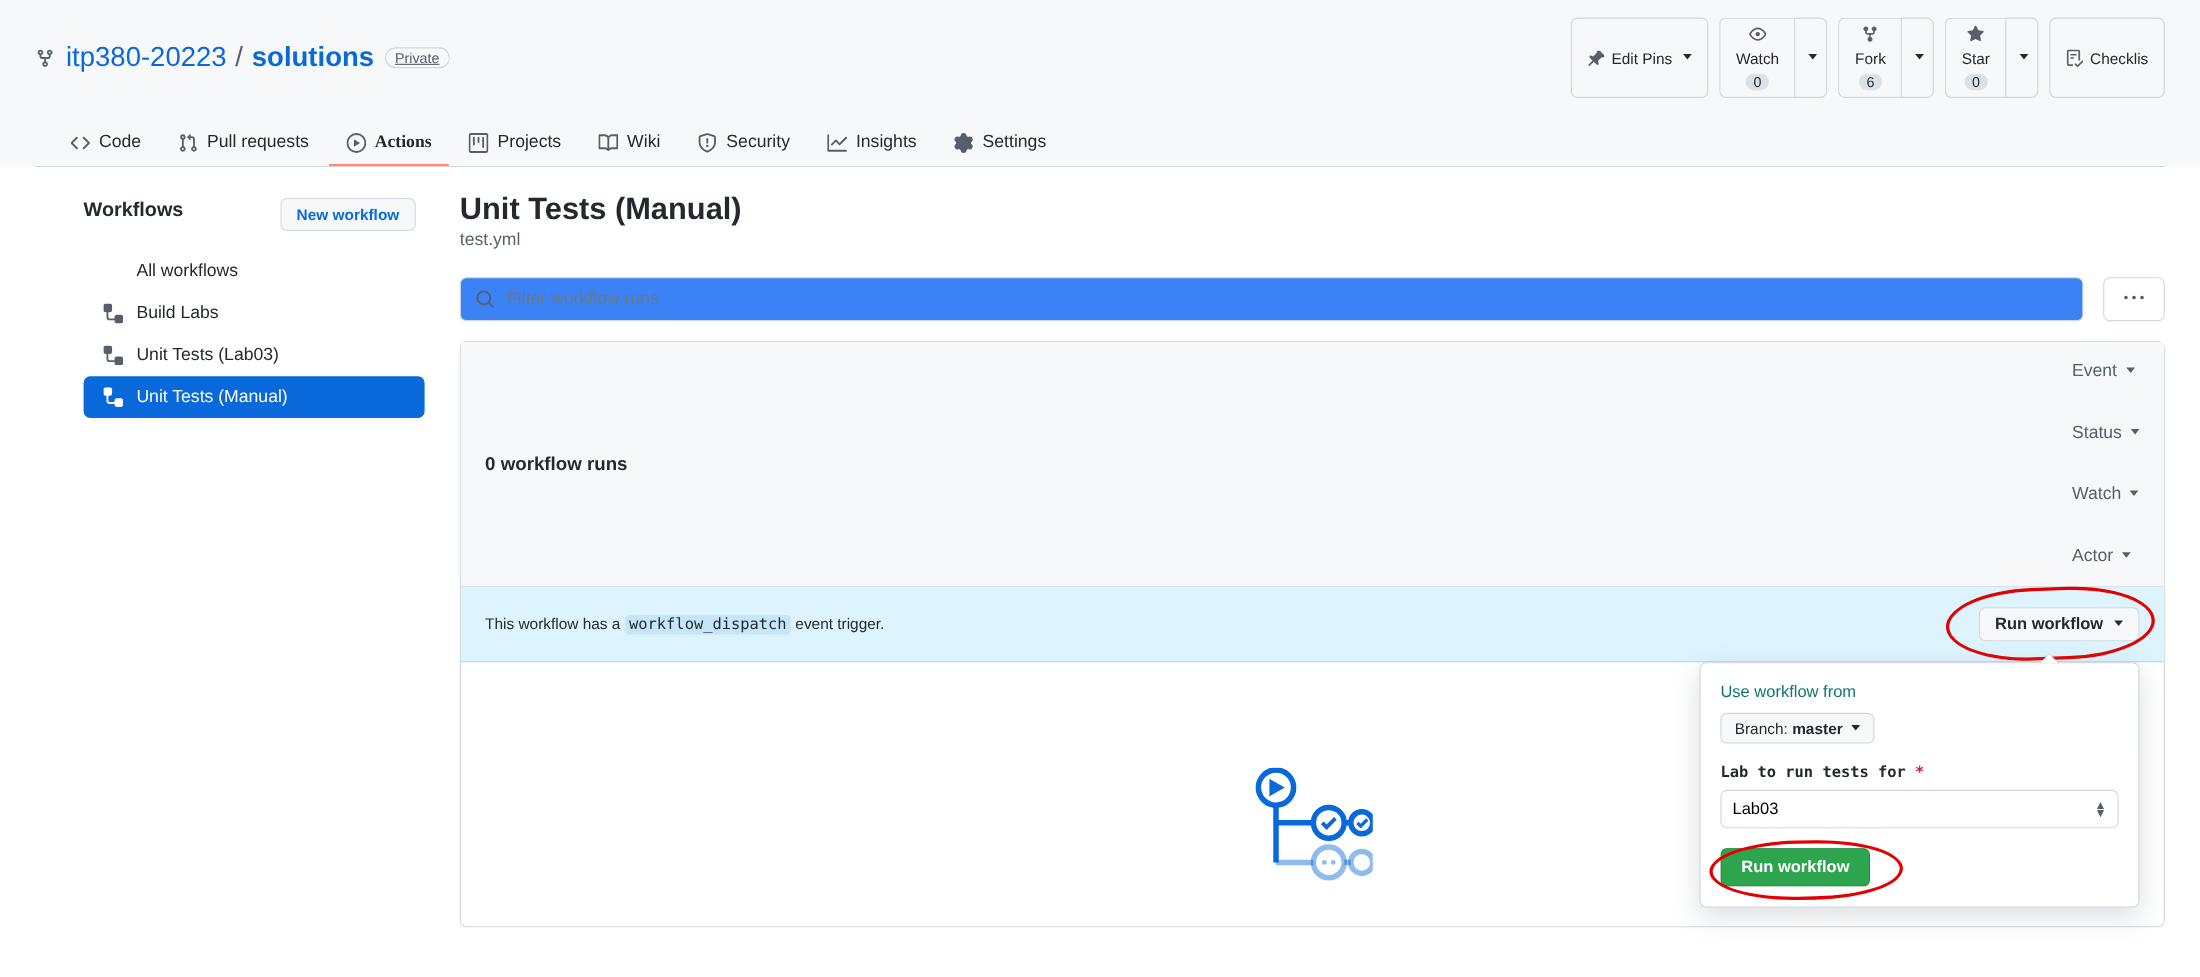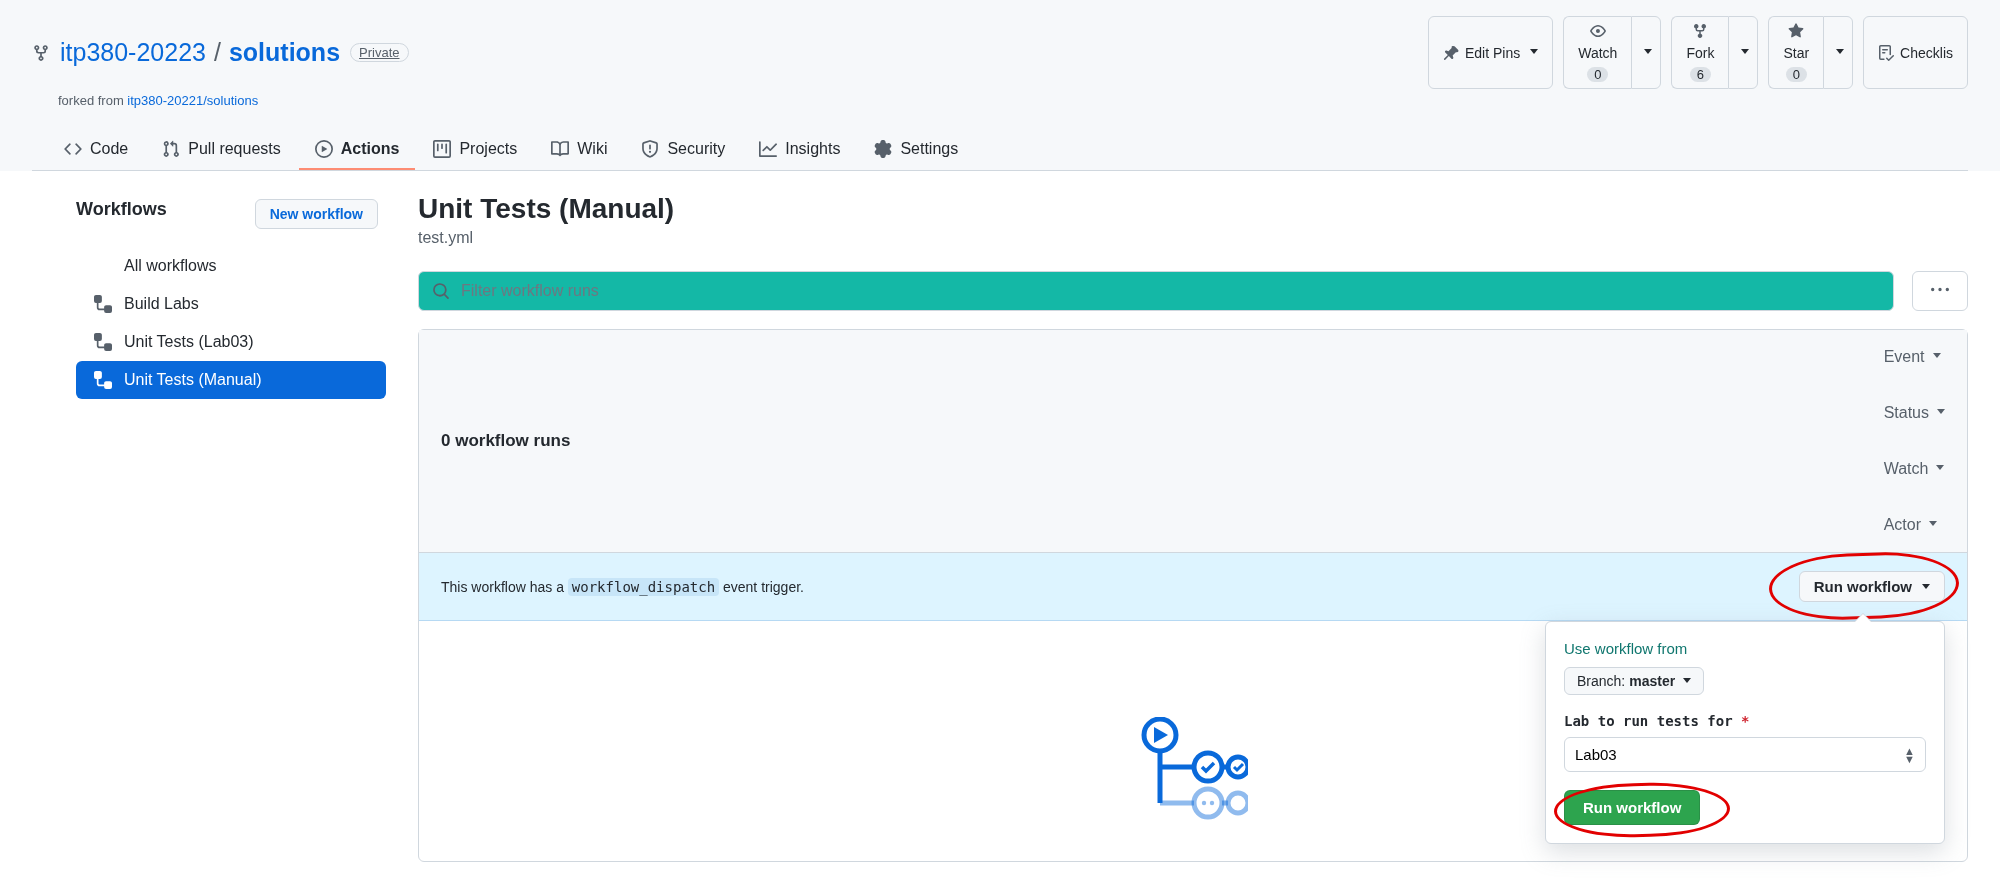--- a/index.html
+++ b/index.html
@@ -38,21 +38,21 @@
   .forked-from a { color: #0969da; text-decoration: none; }
   .repo-nav {
     display: flex; gap: 2px; border-bottom: 1px solid #d0d7de;
     margin-top: 22px; padding: 0 16px;
   }
   .repo-nav a {
     display: inline-flex; align-items: center; gap: 8px;
     padding: 10px 16px; font-size: 16px; color: #24292f;
     text-decoration: none; border-bottom: 2px solid transparent;
   }
-  .repo-nav a.active { font-weight: 600; border-bottom-color: #fd8c73; }
+  .repo-nav a.active { font-weight: 600; border-bottom-color: #fd8c73; font-family: Liberation Serif, serif; }
   .octicon { width: 18px; height: 18px; fill: currentColor; color: #57606a; display:inline-block; flex-shrink:0; }
   .octicon.small{width:16px;height:16px;}
   .layout { display:flex; background:#fff; min-height: 740px; }
   .sidebar { width: 390px; padding: 28px 0 0 76px; }
   .sidebar-head { display:flex; padding-right:12px; margin-bottom:18px;}
   .sidebar-head h2 { font-size: 18px; font-weight:600; }
   .btn-new-workflow {
     margin-left:auto; border:1px solid #d0d7de; border-radius:6px;
     background:#f6f8fa; color:#0969da; font-weight:600; font-size:14px;
     padding:6px 14px; cursor:pointer;
@@ -66,21 +66,21 @@
   .wf-list li a.selected { background:#0969da; color:#fff; }
   .wf-list li a.selected .octicon { color:#fff; }
   .main { flex:1; padding: 22px 32px 0 28px; position:relative; }
   .main h1 { font-size: 28px; font-weight:600; }
   .wf-file { color:#57606a; font-size:16px; margin-top:4px; }
   .filter-row { display:flex; gap:18px; margin-top:24px; align-items:stretch; }
   .filter-input-wrap { flex:1; position:relative; }
   .filter-input {
     width:100%; border:1px solid #d0d7de; border-radius:6px;
     padding:10px 14px 10px 42px; font-size:16px; color:#24292f;
-    background:#14b8a6;
+    background:#3b82f6;
   }
   .filter-input::placeholder { color:#6e7781; }
   .filter-input-wrap .octicon { position:absolute; left:14px; top:50%; transform:translateY(-50%); }
   .kebab-btn { border:1px solid #d0d7de; border-radius:6px; background:#fff; padding:0 18px; cursor:pointer;}
   .runs-box { border:1px solid #d0d7de; border-radius:6px; margin-top:18px; overflow:visible; position:relative;}
   .runs-head {
     display:flex; align-items:center; background:#f6f8fa;
     border-bottom:1px solid #d0d7de; padding:18px 22px;
   }
   .runs-count { font-weight:600; font-size:17px;}
@@ -210,23 +210,20 @@
             <span class="caret-down"></span>
           </button>
       </span>
       <button class="btn">
         <svg class="octicon small" viewBox="0 0 16 16">
             <path d="M2.5 1.75v11.5c0 .138.112.25.25.25h3.17a.75.75 0 0 1 0 1.5H2.75A1.75 1.75 0 0 1 1 13.25V1.75C1 .784 1.784 0 2.75 0h8.5C12.216 0 13 .784 13 1.75v7.736a.75.75 0 0 1-1.5 0V1.75a.25.25 0 0 0-.25-.25h-8.5a.25.25 0 0 0-.25.25Zm13.274 9.537-4.557 4.45a.75.75 0 0 1-1.055-.008l-1.943-1.95a.75.75 0 0 1 1.062-1.058l1.419 1.425 4.026-3.932a.75.75 0 1 1 1.048 1.073ZM4.75 4h4.5a.75.75 0 0 1 0 1.5h-4.5a.75.75 0 0 1 0-1.5ZM4 7.75A.75.75 0 0 1 4.75 7h2a.75.75 0 0 1 0 1.5h-2A.75.75 0 0 1 4 7.75Z"></path>
           </svg>
         <span>Checklis</span>
       </button>
     </div>
-  </div>
-  <div class="forked-from">
-    <span>forked from </span><a href="#">itp380-20221/solutions</a>
   </div>
 
   <nav class="repo-nav">
     <a href="#">
         <svg class="octicon" viewBox="0 0 16 16">
           <path d="m11.28 3.22 4.25 4.25a.75.75 0 0 1 0 1.06l-4.25 4.25a.749.749 0 0 1-1.275-.326.749.749 0 0 1 .215-.734L13.94 8l-3.72-3.72a.749.749 0 0 1 .326-1.275.749.749 0 0 1 .734.215Zm-6.56 0a.751.751 0 0 1 1.042.018.751.751 0 0 1 .018 1.042L2.06 8l3.72 3.72a.749.749 0 0 1-.326 1.275.749.749 0 0 1-.734-.215L.47 8.53a.75.75 0 0 1 0-1.06Z"></path>
         </svg>
         <span>Code</span>
       </a>
     <a href="#">

